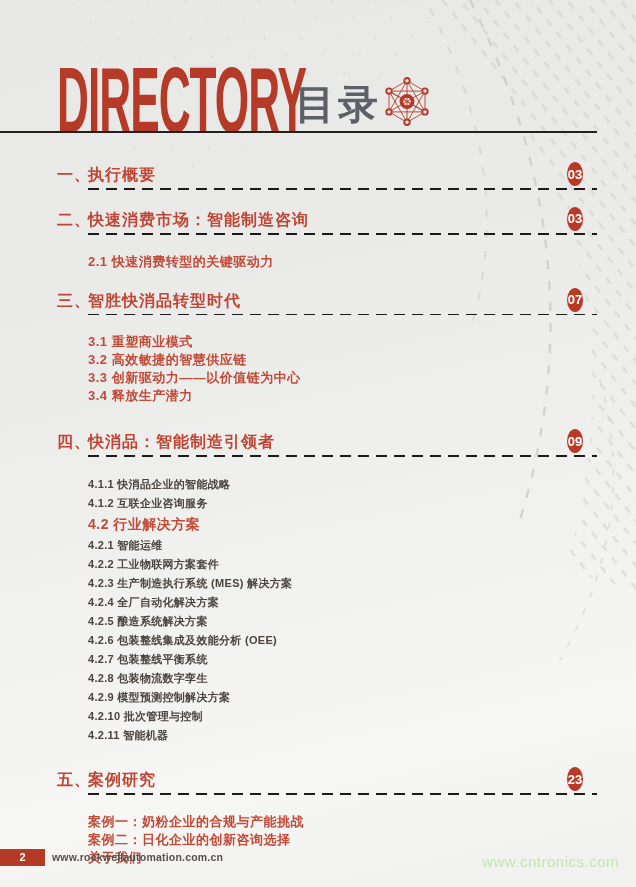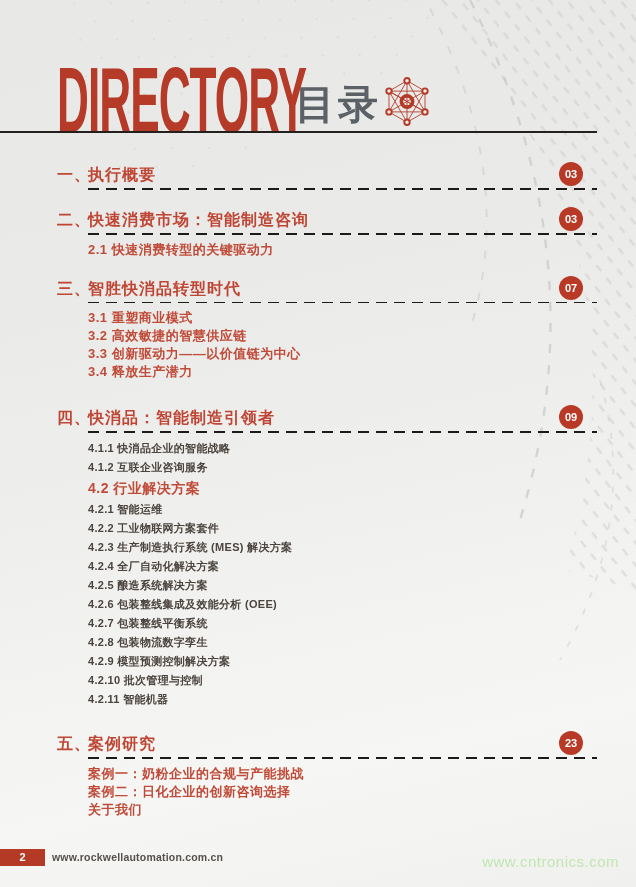--- a/index.html
+++ b/index.html
@@ -19,26 +19,26 @@
   .hex-icon{position:absolute;left:326px;bottom:4px;width:48px;height:53px;}
   .head-rule{position:absolute;left:0;top:131px;width:597px;height:2px;background:#23201e;}
 
   
   .toc{position:absolute;left:57px;top:165px;width:540px;}
   .sec{position:relative;margin-bottom:20px;}
   .sec-head{display:flex;align-items:baseline;font-weight:bold;font-size:16px;
     line-height:20px;color:#bf4634;letter-spacing:1px;}
   .sec-num{display:inline-block;width:31px;flex:0 0 31px;}
   .sec-title{white-space:nowrap;}
-  .sec-badge{position:absolute;top:-3px;right:14px;width:24px;height:24px;border-radius:50%;
-    background:#b83a26;color:#ffffff;font-size:11px;font-weight:bold;
+  .sec-badge{position:absolute;top:-3px;right:14px;width:16px;height:24px;border-radius:50%;
+    background:#b83a26;color:#ffffff;font-size:13px;font-weight:bold;
     display:flex;align-items:center;justify-content:center;letter-spacing:0;}
   .sec-rule{margin-left:31px;margin-top:3px;height:1.8px;
     background:repeating-linear-gradient(90deg,#1d1b1a 0 11px,transparent 11px 18px);}
-  .sec-kids{margin-left:31px;margin-top:6px;}
+  .sec-kids{margin-left:31px;margin-top:18px;}
   .sub{white-space:nowrap;}
   .sub.l2{font-size:13px;line-height:18px;font-weight:bold;color:#c04b38;letter-spacing:.5px;}
   .sub.l2big{font-size:14px;line-height:19px;font-weight:bold;color:#c04b38;
     letter-spacing:.5px;margin:2px 0;}
   .sub.l3{font-size:11px;line-height:19px;font-weight:bold;color:#4b443f;letter-spacing:.3px;}
   .sec:nth-child(3){margin-bottom:27px;}
   .sec:nth-child(4){margin-bottom:25px;}
   .sec:nth-child(4) .sec-kids .l2big:first-child{margin-top:0;}
 
   

